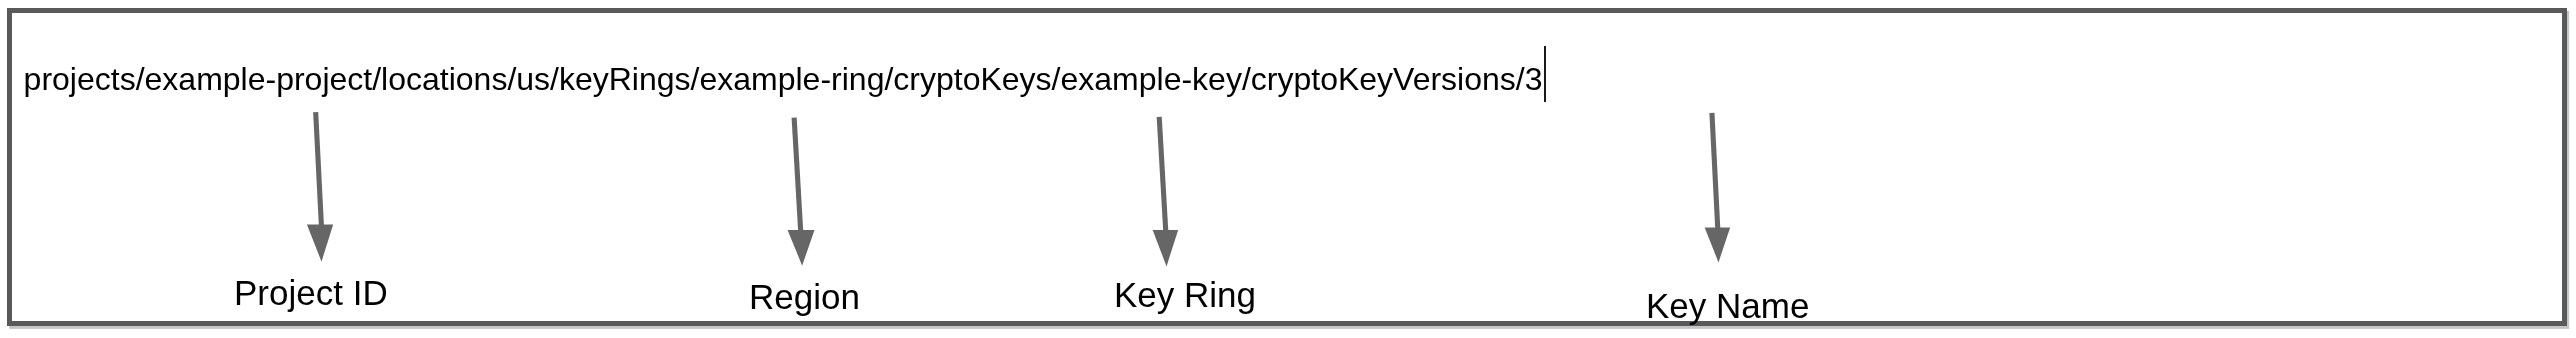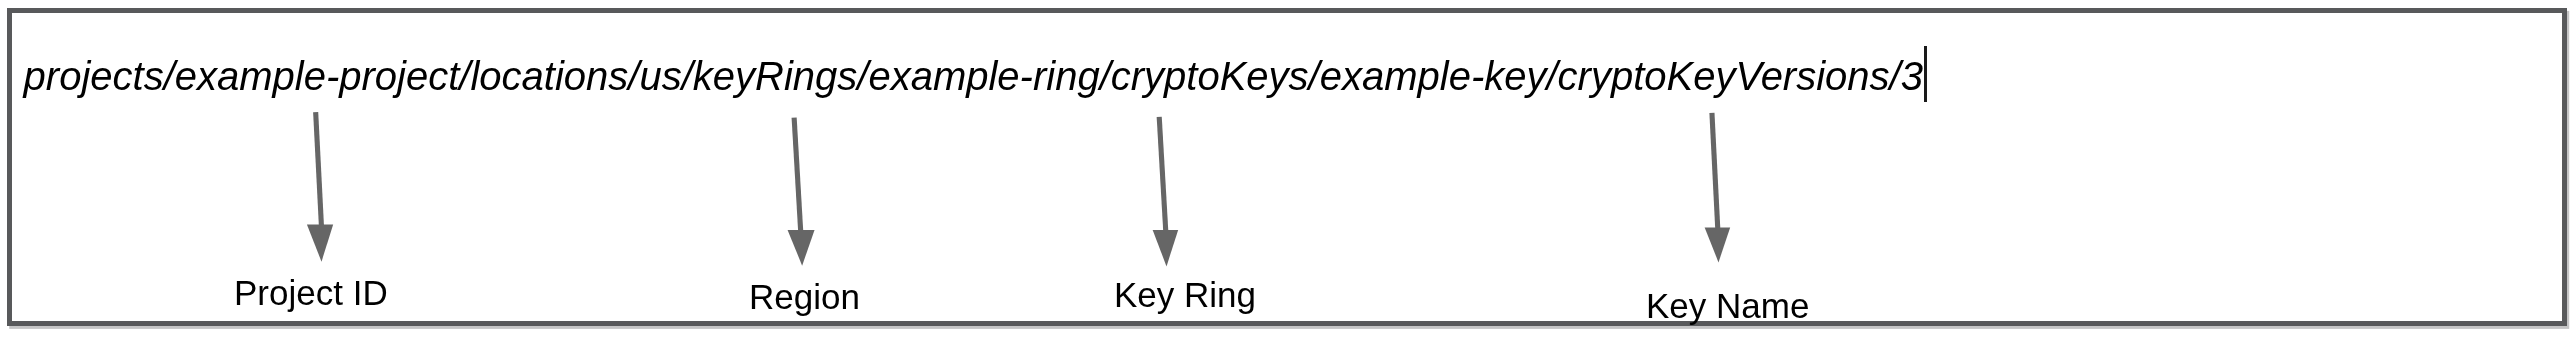--- a/index.html
+++ b/index.html
@@ -20,24 +20,23 @@
   .panel{
     position:absolute;left:7.4px;top:8px;
     width:2560px;height:318px;
     border:5.2px solid var(--border-color);
     background:#fff;
     box-shadow:2.2px 2.9px 0 rgba(88,89,91,0.35);
   }
   .path-line{
     position:absolute;left:23.6px;top:46px;
     white-space:nowrap;line-height:1;
-    font-size:40px;color:var(--text-color);
+    font-size:32px;color:var(--text-color);
     letter-spacing:0;
     cursor:text;
-    font-style:italic;
   }
   .caret{
     display:inline-block;width:2.2px;height:56px;
     vertical-align:-11.8px;margin-left:1.5px;
     background:var(--caret-color);
   }
   .arrow{position:absolute;width:35px;height:156px;overflow:visible;}
   .arrow line{stroke:var(--arrow-color);stroke-width:7;}
   .arrow polygon{fill:var(--arrow-color);}
   .callout-label{

